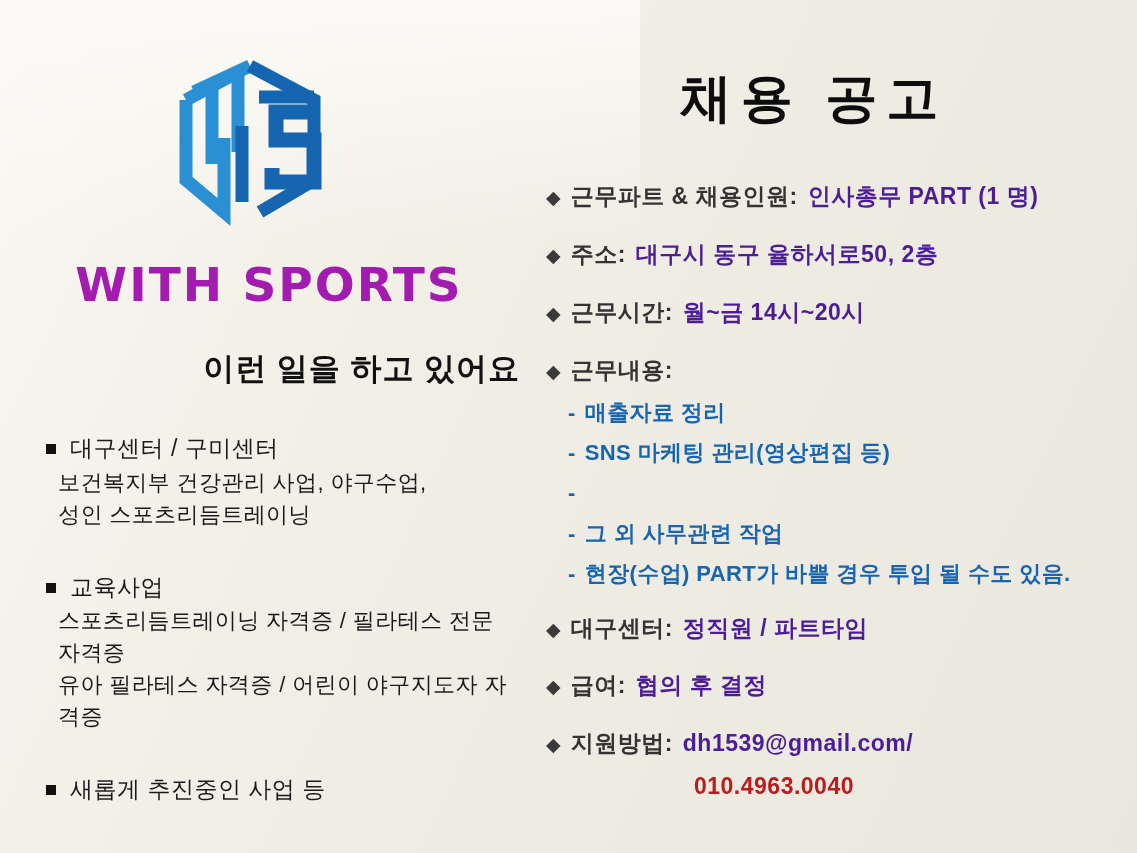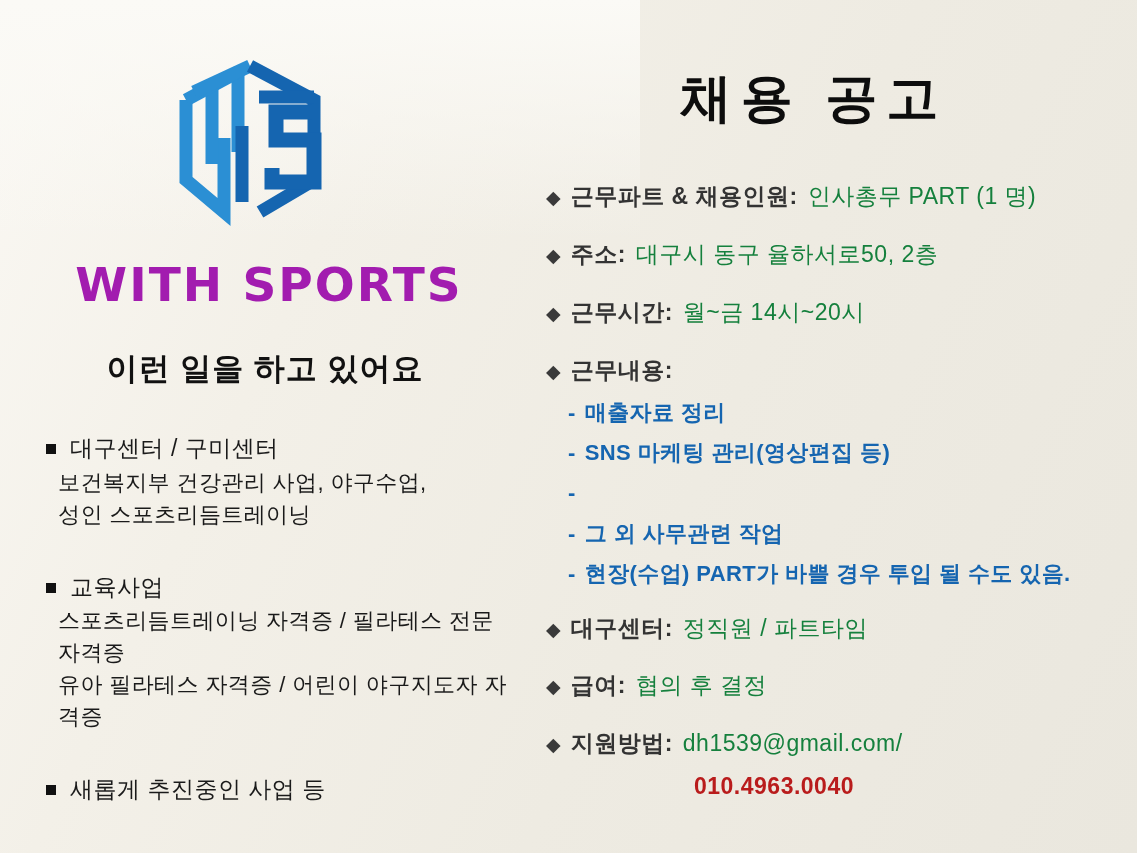--- a/index.html
+++ b/index.html
@@ -116,21 +116,21 @@
     margin-top: 20px;
     font-size: 47px;
     font-weight: 700;
     letter-spacing: 2px;
     color: #a21caf;
     font-family: "DejaVu Sans", "Liberation Sans", sans-serif;
   }
 
   .left-heading {
     margin-top: 36px;
-    text-align: center;
+    text-align: right;
     padding-left: 10px;
     font-size: 31px;
     font-weight: 700;
     color: #111111;
     letter-spacing: 1px;
   }
 
   .left-list {
     margin: 44px 0 0 0;
     padding: 0 0 0 46px;
@@ -194,22 +194,22 @@
     line-height: 1;
     flex: 0 0 auto;
   }
   .flabel {
     color: #333333;
     font-weight: 700;
     letter-spacing: .5px;
     white-space: nowrap;
   }
   .fvalue {
-    color: #15803d;
-    font-weight: 400;
+    color: #4c1d95;
+    font-weight: 700;
     letter-spacing: .5px;
   }
 
   .duties {
     list-style: none;
     margin: 10px 0 26px 0;
     padding: 0 0 0 22px;
   }
   .duty {
     display: flex;

